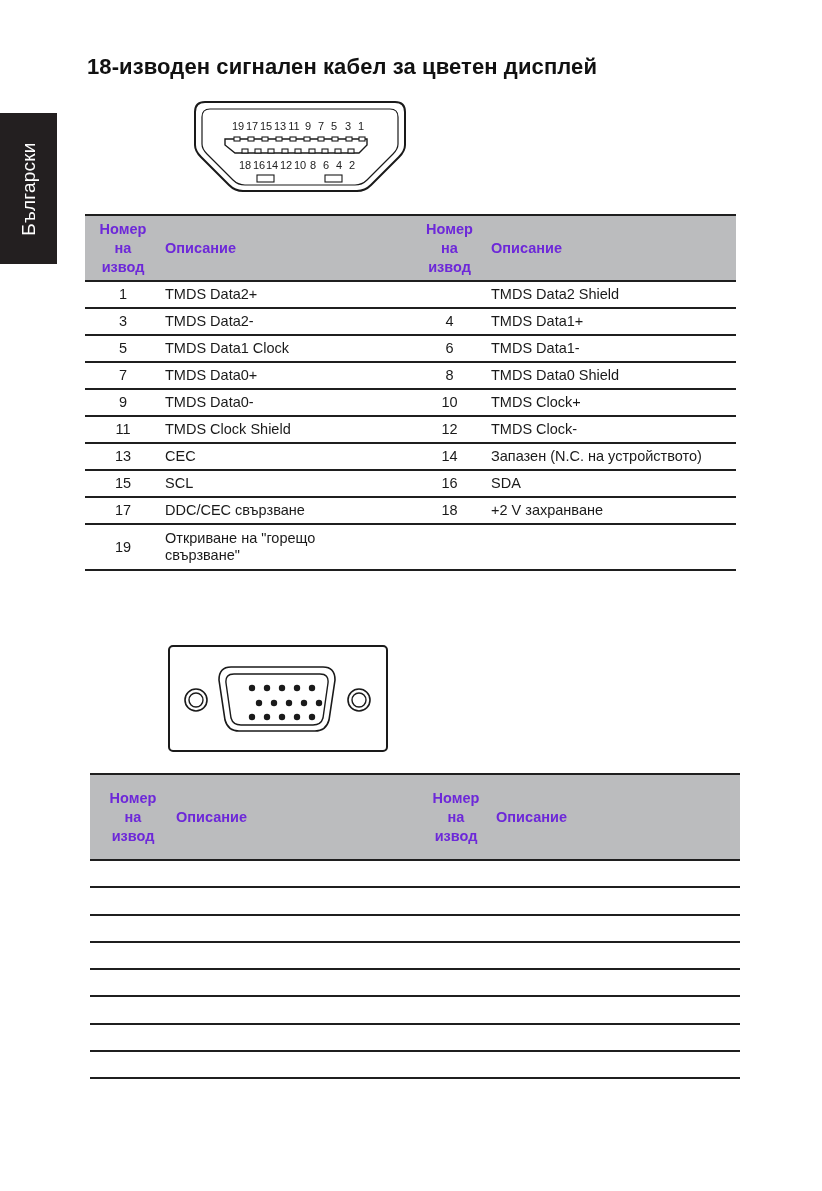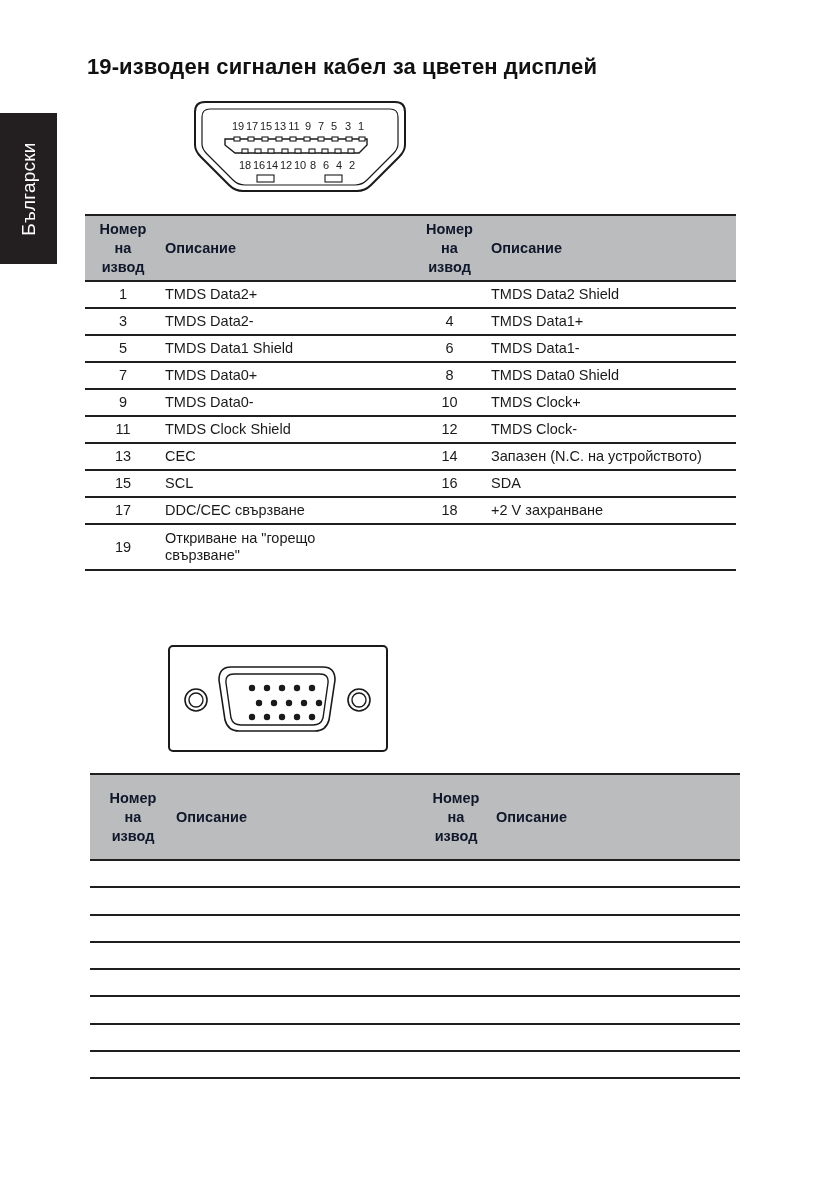--- a/index.html
+++ b/index.html
@@ -6,21 +6,21 @@
     body { width:822px; height:1191px; position:relative; overflow:hidden;
       font-family:"Liberation Sans", sans-serif; color:#1a1a1a; }
     .side-tab { position:absolute; left:0; top:113px; width:57px; height:151px; background:#231f20; }
     .side-tab span { position:absolute; left:50%; top:50%; transform:translate(-50%,-50%) rotate(-90deg);
       color:#ffffff; font-size:19px; white-space:nowrap; letter-spacing:0.2px; }
     .title { position:absolute; left:87px; top:54px; margin:0; font-size:22px; font-weight:bold; color:#111; letter-spacing:0.1px; }
     .hdmi { position:absolute; left:191px; top:99px; width:218px; height:96px; }
     .vga { position:absolute; left:167px; top:644px; width:222px; height:109px; }
 
     table.pins { position:absolute; border-collapse:collapse; font-size:14.5px; }
-    table.pins th { background:#bbbcbe; font-weight:bold; font-size:14.5px; text-align:left; color:#0f172a;
+    table.pins th { background:#bbbcbe; font-weight:bold; font-size:14.5px; text-align:left; color:#6d28d9;
       line-height:19px; padding:0; vertical-align:middle; }
     table.pins th.num { text-align:center; }
     table.pins td { padding:0; height:25px; border-bottom:2px solid #1f1f1f; vertical-align:middle; line-height:17px; }
     table.pins td.num { text-align:center; }
     table.pins thead tr { border-top:2px solid #1f1f1f; border-bottom:2px solid #1f1f1f; }
 
     #t1 { left:85px; top:214px; width:651px; }
     #t1 th { height:64px; }
     #t1 col.c1 { width:76px; } #t1 col.c2 { width:251px; }
     #t1 col.c3 { width:75px; } #t1 col.c4 { width:249px; }
@@ -34,21 +34,21 @@
     #t2 td { height:25.3px; }
     #t2 tbody { position:relative; }
   </style>
 </head>
 <body>
 
 <div class="side-tab">
   <span>Български</span>
 </div>
 
-<h1 class="title">19-изводен сигнален кабел за цветен дисплей</h1>
+<h1 class="title">18-изводен сигнален кабел за цветен дисплей</h1>
 
 <svg class="hdmi" viewBox="0 0 218 96">
   <path d="M14,3 H204 Q214,3 214,13 V46 Q214,52 208,58 L180,86 Q174,92 166,92 H52 Q44,92 38,86 L10,58 Q4,52 4,46 V13 Q4,3 14,3 Z" fill="none" stroke="#1a1a1a" stroke-width="2"></path>
   <path d="M19,10 H199 Q207,10 207,18 V45 Q207,50 202,55 L176,81 Q171,86 164,86 H54 Q47,86 42,81 L16,55 Q11,50 11,45 V18 Q11,10 19,10 Z" fill="none" stroke="#1a1a1a" stroke-width="1.2"></path>
   <g font-family="Liberation Sans, sans-serif" font-size="11" fill="#222" text-anchor="middle">
     <text x="47" y="31">19</text>
     <text x="61" y="31">17</text>
     <text x="75" y="31">15</text>
     <text x="89" y="31">13</text>
     <text x="103" y="31">11</text>
@@ -126,21 +126,21 @@
       <td class="desc">TMDS Data2 Shield</td>
     </tr>
     <tr>
       <td class="num">3</td>
       <td class="desc">TMDS Data2-</td>
       <td class="num">4</td>
       <td class="desc">TMDS Data1+</td>
     </tr>
     <tr>
       <td class="num">5</td>
-      <td class="desc">TMDS Data1 Shield</td>
+      <td class="desc">TMDS Data1 Clock</td>
       <td class="num">6</td>
       <td class="desc">TMDS Data1-</td>
     </tr>
     <tr>
       <td class="num">7</td>
       <td class="desc">TMDS Data0+</td>
       <td class="num">8</td>
       <td class="desc">TMDS Data0 Shield</td>
     </tr>
     <tr>

